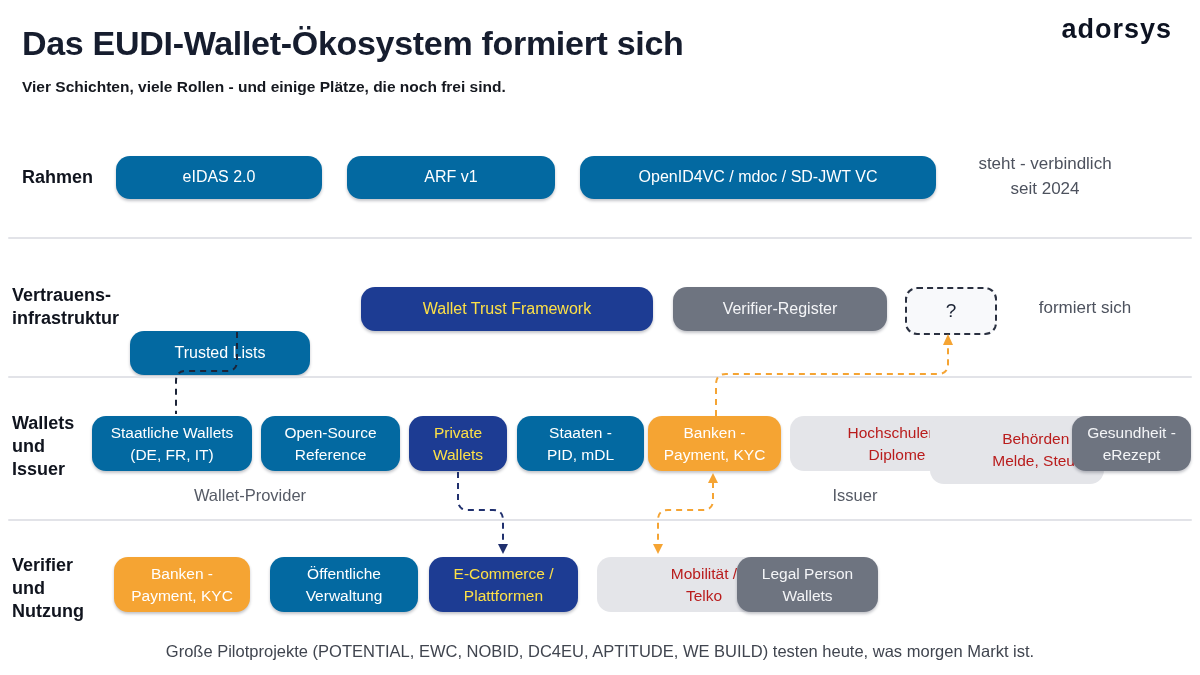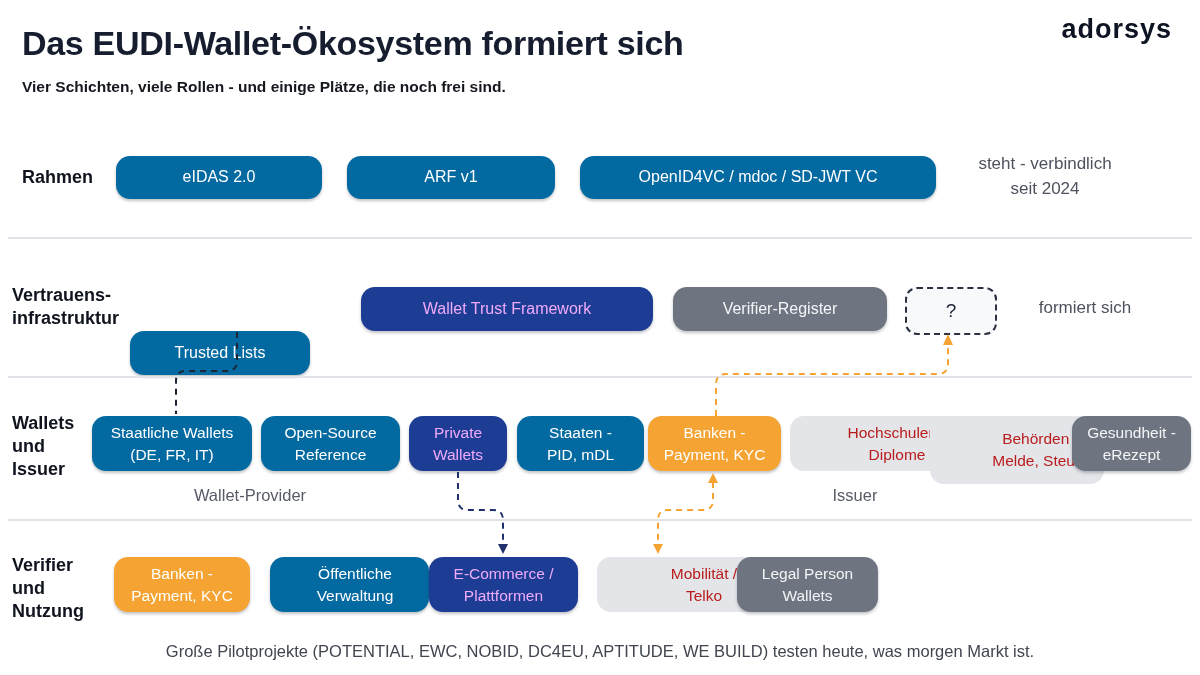--- a/index.html
+++ b/index.html
@@ -12,21 +12,21 @@
   .logo{position:absolute;right:28px;top:14px;font-size:27px;font-weight:700;letter-spacing:1px;color:#0d1322;}
   .layer-label{position:absolute;font-size:18px;font-weight:700;color:#10141e;white-space:pre-line;line-height:1.28;}
   .divider{position:absolute;left:8px;width:1184px;height:2px;background:#e2e3e8;border-radius:1px;}
   .pill{
     position:absolute;display:flex;align-items:center;justify-content:center;
     text-align:center;border-radius:14px;font-size:16px;line-height:1.42;
     white-space:pre-line;box-shadow:0 2px 3px rgba(15,20,40,.25);
   }
   .row3 .pill,.row4 .pill{font-size:15.5px;}
   .p-dark{background:#0369a1;color:#ffffff;}
-  .p-blue{background:#1d3c93;color:#f0abfc;}
+  .p-blue{background:#1d3c93;color:#fde047;}
   .p-orange{background:#f5a433;color:#ffffff;}
   .p-gray{background:#6e7480;color:#f4f5f7;}
   .p-light{background:#e4e5e9;color:#b91c1c;box-shadow:none;padding-left:47px;}
   .p-slot{background:#f8f9fb;color:#1a2233;border:2px dashed #2a3040;border-radius:12px;
           box-shadow:none;font-size:19px;}
   .note{position:absolute;color:#4d525e;font-size:17px;text-align:center;white-space:pre-line;line-height:1.45;}
   .group-label{position:absolute;color:#565b66;font-size:16.5px;text-align:center;}
   .caption{position:absolute;left:0;top:642px;width:1200px;text-align:center;color:#40454f;font-size:16.5px;}
   .arrows{position:absolute;left:0;top:0;pointer-events:none;}
   .stroke-navy{stroke:#1c2438;fill:none;stroke-width:2;stroke-dasharray:6 5;}
@@ -92,21 +92,21 @@
   </div>
 
   <div class="divider" style="top:519px;"></div>
 
   <div class="row4">
     <div class="layer-label" style="left:12px;top:554px;">Verifier
 und
 Nutzung</div>
     <div class="pill p-orange" style="left:114px;top:557px;width:136px;height:55px;">Banken -
 Payment, KYC</div>
-    <div class="pill p-dark" style="left:270px;top:557px;width:148px;height:55px;padding-left:11px;">Öffentliche
+    <div class="pill p-dark" style="left:270px;top:557px;width:148px;height:55px;">Öffentliche
 Verwaltung</div>
     <div class="pill p-blue" style="left:429px;top:557px;width:149px;height:55px;">E-Commerce /
 Plattformen</div>
     <div class="pill p-light" style="left:597px;top:557px;width:120px;height:55px;">Mobilität /
 Telko</div>
     <div class="pill p-gray" style="left:737px;top:557px;width:141px;height:55px;">Legal Person
 Wallets</div>
   </div>
 
   <div class="caption">Große Pilotprojekte (POTENTIAL, EWC, NOBID, DC4EU, APTITUDE, WE BUILD) testen heute, was morgen Markt ist.</div>

